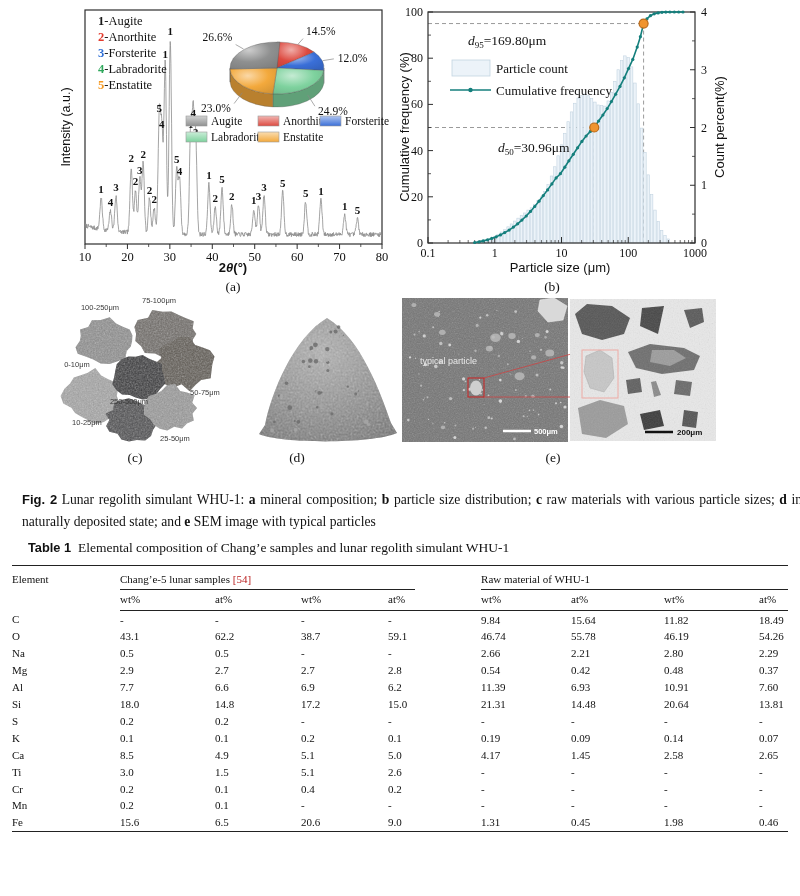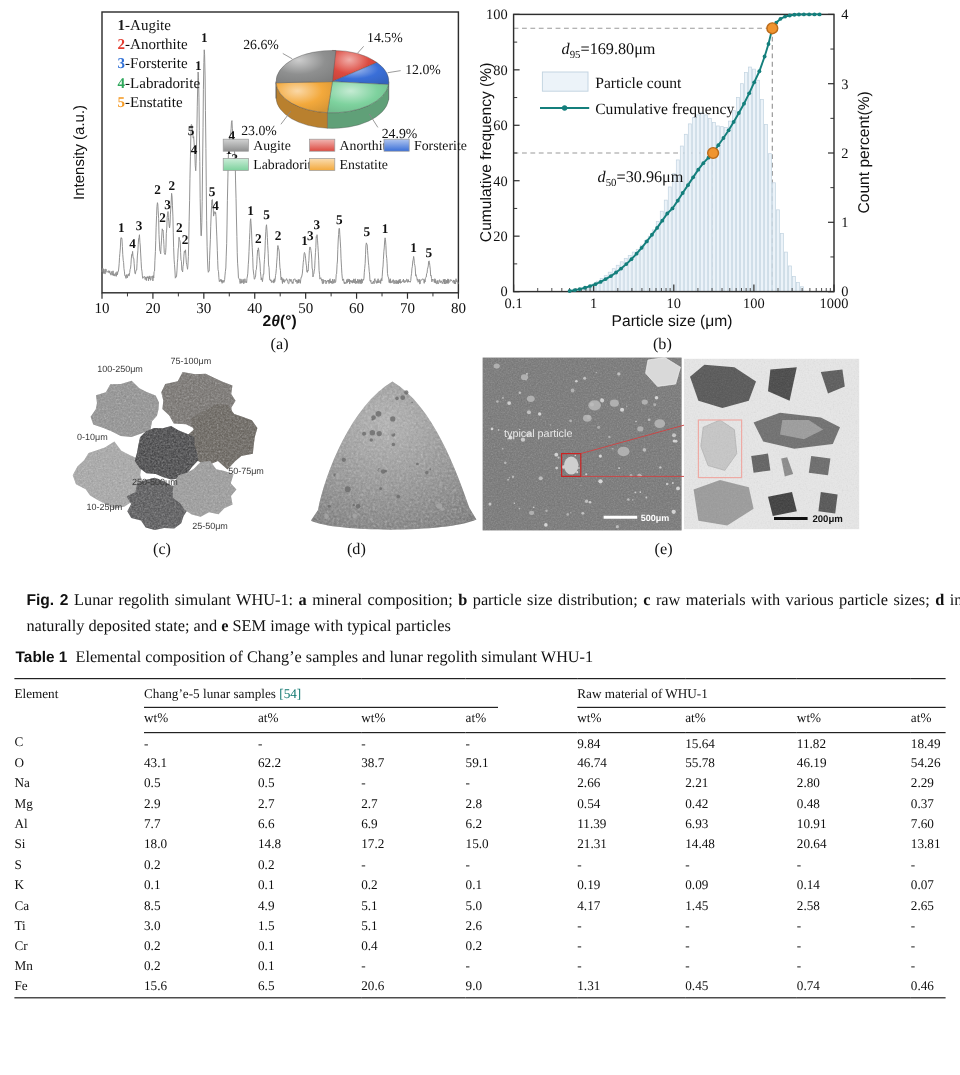--- a/index.html
+++ b/index.html
@@ -26,33 +26,33 @@
   .xrd-leg{font:12.5px "Liberation Serif",serif}
   .photo-lab{font:7.5px "Liberation Sans",sans-serif;fill:#3a3a3a}
   .sem-ann{font:9px "Liberation Sans",sans-serif;fill:#e8e8e8}
   .scalebar-w{font:7.5px "Liberation Sans",sans-serif;fill:#ffffff;font-weight:bold}
   .scalebar-b{font:8px "Liberation Sans",sans-serif;fill:#111;font-weight:bold}
   .caption{position:absolute;top:477px;left:10px;width:780px;margin:12px;
            font-size:13.6px;line-height:1.62;text-align:justify}
   .cap-label{font-family:"Liberation Sans",sans-serif;font-weight:bold;font-size:13px}
   .cap-bold{font-weight:bold}
   .tablewrap{position:absolute;top:540px;left:12px;width:776px}
-  .table-title{margin:0 0 9px 1px;font-size:13.5px}
+  .table-title{margin:0 0 9px 16px;font-size:13.5px}
   .tlabel{font-family:"Liberation Sans",sans-serif;font-weight:bold;font-size:12.8px}
   table{border-collapse:collapse;table-layout:fixed;width:776px;border-top:1.6px solid #222;
         font-size:11px}
   th,td{text-align:left;font-weight:normal;padding:2.6px 0 2.3px 0;white-space:nowrap;overflow:visible}
   thead th{vertical-align:top}
   tr.groups th{padding-top:7px;padding-bottom:5px;position:relative}
   .grp .bar{position:absolute;left:0;bottom:0;height:1.3px;background:#222}
   .grp1 .bar{right:66px}
   .grp2 .bar{right:0}
   tr.subs th{border-bottom:1.5px solid #222;padding-bottom:5px;padding-top:3px}
   tbody tr:last-child td{border-bottom:1.6px solid #222}
-  .ref{color:#0f766e;cursor:pointer;text-decoration:none}
+  .ref{color:#b91c1c;cursor:pointer;text-decoration:none}
 </style>
 </head>
 <body>
 
 <div class="figure">
 
   <svg id="svg-a" width="400" height="296">
     <g id="xrd-geom">
         <rect x="85" y="10" width="297" height="234" fill="none" stroke="#2e2e2e" stroke-width="1.2"></rect>
         <line x1="85" y1="244" x2="85" y2="249" stroke="#2e2e2e" stroke-width="1"></line>
@@ -831,19 +831,19 @@
           <td>-</td>
         </tr>
         <tr>
           <td>Fe</td>
           <td>15.6</td>
           <td>6.5</td>
           <td>20.6</td>
           <td>9.0</td>
           <td>1.31</td>
           <td>0.45</td>
-          <td>0.74</td>
+          <td>1.98</td>
           <td>0.46</td>
         </tr>
       </tbody>
   </table>
 
 </div>
 
 </body></html>

